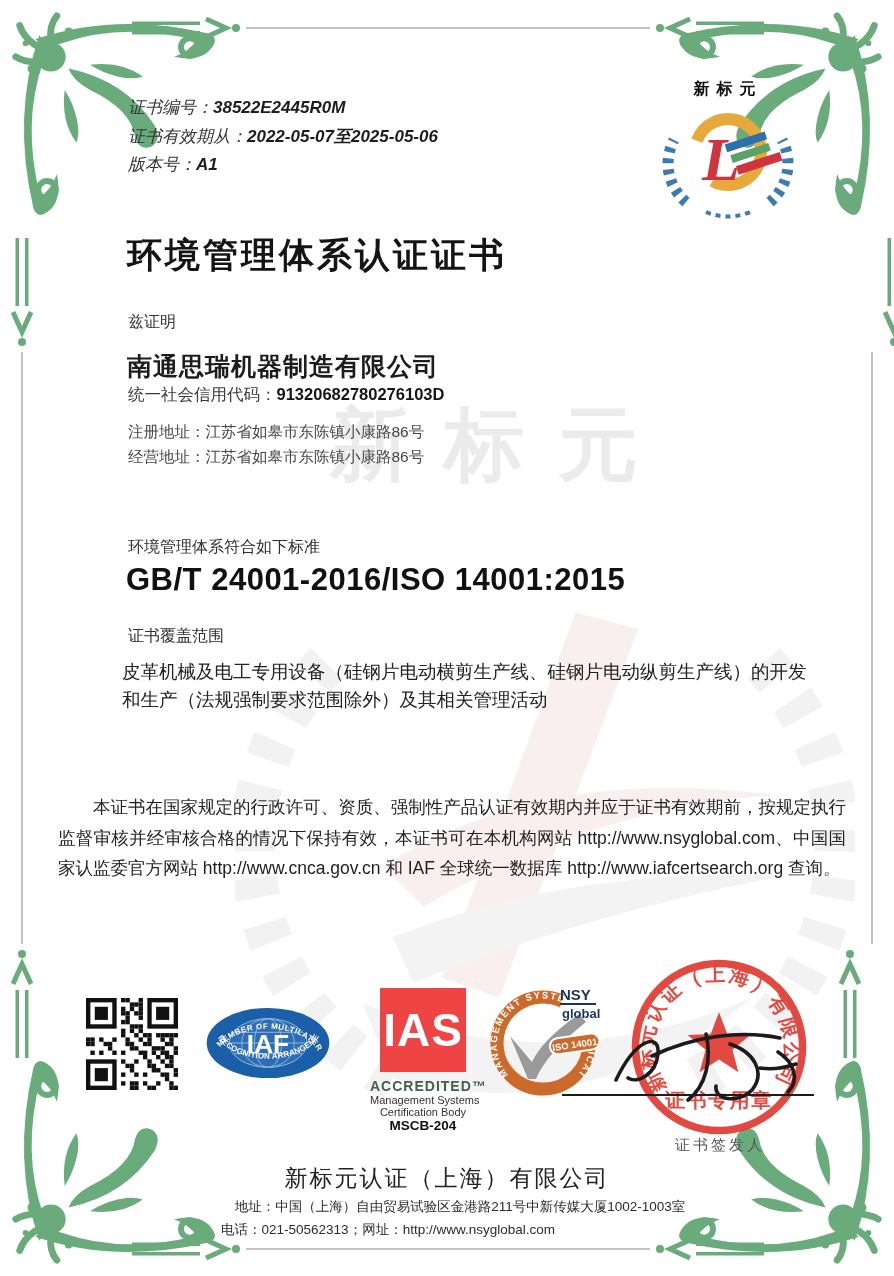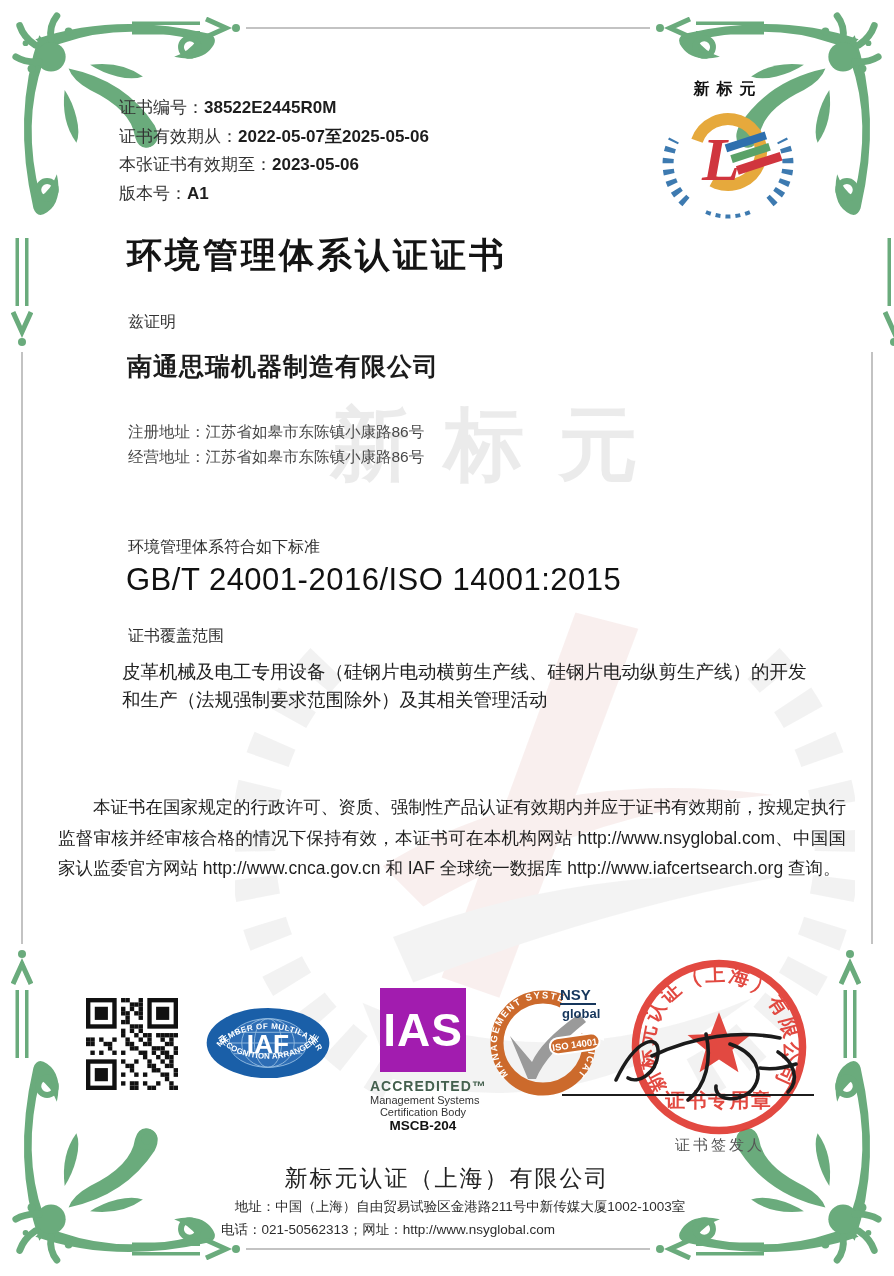--- a/index.html
+++ b/index.html
@@ -8,21 +8,21 @@
   .abs{position:absolute;}
   .meta-line{font-size:17px;color:#333;line-height:28.5px;white-space:nowrap;}
   .meta-line b{color:#1d1d1d;font-weight:bold;}
   .title{font-size:35px;font-weight:bold;color:#141414;letter-spacing:3px;white-space:nowrap;}
   .intro{font-size:16px;color:#333;}
   .company{font-size:25px;font-weight:bold;color:#1c1c1c;letter-spacing:1px;white-space:nowrap;}
   .code-line{font-size:16.5px;color:#3a3a3a;white-space:nowrap;}
   .code-line b{color:#151515;}
   .addr{font-size:15.5px;color:#474747;white-space:nowrap;}
   .small-label{font-size:16px;color:#2f2f2f;white-space:nowrap;}
-  .std{font-size:31px;font-weight:normal;color:#111;white-space:nowrap;letter-spacing:0.5px;}
+  .std{font-size:31px;font-weight:bold;color:#111;white-space:nowrap;letter-spacing:0.5px;}
   .scope{font-size:18.5px;color:#222;line-height:27.5px;width:700px;}
   .legal{font-size:17.5px;color:#1f1f1f;line-height:30.5px;width:788px;text-indent:2em;text-align:justify;}
   .wm-text{font-size:80px;font-weight:bold;color:#000;opacity:0.075;letter-spacing:34px;white-space:nowrap;}
   .gray-line{background:#c3c3c3;}
   .sig-line{background:#1c1c1c;}
   .signer{font-size:15px;color:#555;letter-spacing:3px;}
   .ft-company{font-size:23px;color:#222;letter-spacing:2px;white-space:nowrap;}
   .ft-small{font-size:13.5px;color:#2c2c2c;white-space:nowrap;padding-left:13px;}
   .ias-acc{font-size:14px;color:#44604e;letter-spacing:1px;font-weight:bold;white-space:nowrap;}
   .ias-sub{font-size:11px;color:#333;white-space:nowrap;}
@@ -219,30 +219,32 @@
     <path d="M122,128 A50,50 0 0 0 134,66" fill="none" stroke="#3d7ab0" stroke-width="11" stroke-dasharray="5 6"></path>
     <path d="M58,138 Q80,147 102,138" fill="none" stroke="#3d7ab0" stroke-width="4" stroke-dasharray="5 5"></path>
     <g transform="rotate(-18 100 84)">
       <rect x="82" y="64" width="42" height="8" fill="#2e6fae"></rect>
       <rect x="84" y="76" width="40" height="8" fill="#5aa268"></rect>
       <rect x="86" y="88" width="46" height="9" fill="#d0353e"></rect>
     </g>
     <text x="54" y="106" font-size="62" font-style="italic" font-weight="bold" font-family="'Liberation Serif','DejaVu Serif',serif" fill="#d0353e">L</text>
   </svg>
 
-  <div class="abs" style="left:119px;top:94px;">
+  <div class="abs" style="left:128px;top:94px;font-style:italic;">
     <div class="meta-line"><span>证书编号：</span><b>38522E2445R0M</b></div>
     <div class="meta-line"><span>证书有效期从：</span><b>2022-05-07至2025-05-06</b></div>
-    <div class="meta-line"><span>本张证书有效期至：</span><b>2023-05-06</b></div>
     <div class="meta-line"><span>版本号：</span><b>A1</b></div>
   </div>
 
   <div class="abs title" style="left:127px;top:232px;">环境管理体系认证证书</div>
   <div class="abs intro" style="left:128px;top:312px;text-align:center;">兹证明</div>
   <div class="abs company" style="left:127px;top:350px;">南通思瑞机器制造有限公司</div>
+  <div class="abs code-line" style="left:128px;top:384px;">
+    <span>统一社会信用代码：</span><b>91320682780276103D</b>
+  </div>
   <div class="abs addr" style="left:128px;top:422px;">
     <span>注册地址：</span><span>江苏省如皋市东陈镇小康路86号</span>
   </div>
   <div class="abs addr" style="left:128px;top:447px;">
     <span>经营地址：</span><span>江苏省如皋市东陈镇小康路86号</span>
   </div>
 
   <div class="abs small-label" style="left:128px;top:537px;">环境管理体系符合如下标准</div>
   <div class="abs std" style="left:126px;top:562px;">GB/T 24001-2016/ISO 14001:2015</div>
   <div class="abs small-label" style="left:128px;top:626px;">证书覆盖范围</div>
@@ -378,21 +380,21 @@
     <text font-size="8.2" font-weight="bold" fill="#fff" letter-spacing="0.5">
       <textPath href="#iafTop" startOffset="4">MEMBER OF MULTILATERAL</textPath>
     </text>
     <text x="65" y="48" text-anchor="middle" font-size="27" font-weight="bold" fill="#fff">IAF</text>
     <text font-size="8.2" font-weight="bold" fill="#fff" letter-spacing="0.2">
       <textPath href="#iafBot" startOffset="3">RECOGNITION ARRANGEMENT</textPath>
     </text>
   </svg>
 
   <div class="abs" style="left:370px;top:988px;width:106px;">
-    <div style="width:86px;height:84px;background:#a21caf;margin:0 auto;text-align:center;line-height:84px;">
+    <div style="width:86px;height:84px;background:#ef4444;margin:0 auto;text-align:center;line-height:84px;">
       <span style="font-size:46px;font-weight:bold;color:#fff;letter-spacing:1px;">IAS</span>
     </div>
     <div class="ias-acc center" style="margin-top:6px;">ACCREDITED™</div>
     <div class="ias-sub center">Management Systems</div>
     <div class="ias-sub center">Certification Body</div>
     <div class="ias-mscb center">MSCB-204</div>
   </div>
 
   <svg class="abs" style="left:482px;top:984px;" width="122" height="118" viewBox="0 0 122 118">
     <defs>

